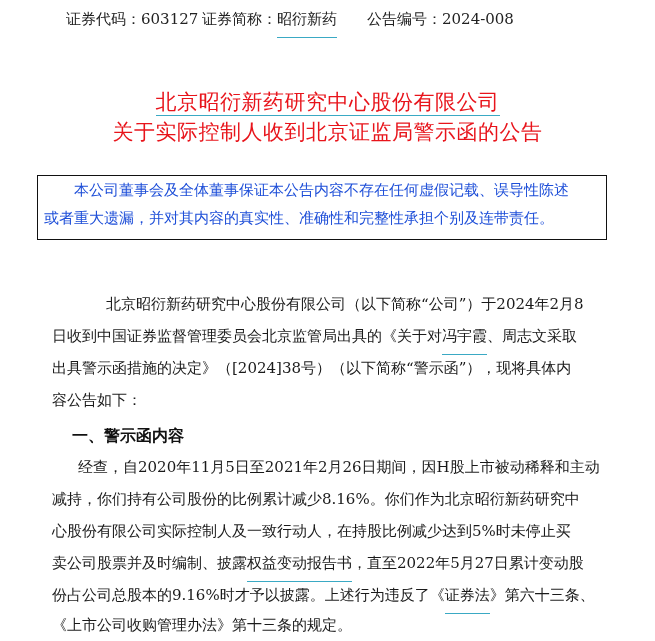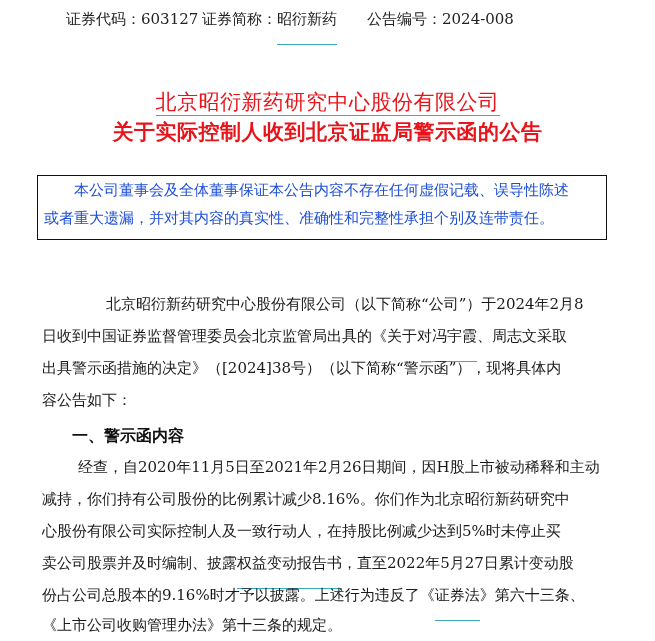--- a/index.html
+++ b/index.html
@@ -4,34 +4,34 @@
   <style>
     * { margin: 0; padding: 0; box-sizing: border-box; }
     html, body { width: 655px; height: 641px; background: #ffffff; overflow: hidden; }
     body { position: relative; font-family: "DejaVu Serif", "Liberation Serif", serif; color: #1a1a1a; }
 
     .header-row { position: absolute; top: 10px; left: 0; width: 655px; height: 24px; font-size: 15px; color: #222; }
     .header-row span.item { position: absolute; top: 0; white-space: nowrap; }
     .hdr-code { left: 35px; margin-left: 31px; }
     .hdr-name { left: 202px; }
     .hdr-no { left: 367px; }
-    .link-ul { border-bottom: 1.5px solid #3aa9c4; padding-bottom: 16px; text-align: right; }
+    .link-ul { border-bottom: 1.5px solid #3aa9c4; padding-bottom: 9px; text-align: right; }
 
     .title { position: absolute; left: 0; width: 655px; text-align: center; color: #e8141b;
              font-family: "DejaVu Sans", "Liberation Sans", sans-serif; font-size: 21px; letter-spacing: 0.5px; white-space: nowrap; }
     .title-1 { top: 88px; }
-    .title-2 { top: 118px; font-weight: bold; }
+    .title-2 { top: 118px; }
     .title-1 .t { border-bottom: 1.5px solid #3aa9c4; padding-bottom: 1px; }
 
     .notice-box { position: absolute; left: 37px; top: 175px; width: 570px; height: 65px; border: 1.5px solid #111; }
     .notice-box p { position: absolute; left: 6px; font-size: 15px; white-space: nowrap; color: #1d4ed8; }
     .nb-l1 { top: 5px; text-indent: 30px; }
     .nb-l2 { top: 33px; }
 
-    .line { position: absolute; left: 42px; font-size: 15px; white-space: nowrap; color: #1a1a1a; }
+    .line { position: absolute; left: 52px; font-size: 15px; white-space: nowrap; color: #1a1a1a; }
     .indent { left: 78px; }
     .section-heading { position: absolute; left: 72px; top: 426px; font-size: 16px; font-weight: bold;
                        font-family: "DejaVu Sans", "Liberation Sans", sans-serif; color: #111; white-space: nowrap; }
   </style>
 </head>
 <body>
 
 <div class="header-row">
   <span class="item hdr-code"><span>证券代码：</span><span>603127</span></span>
   <span class="item hdr-name"><span>证券简称：</span><span class="link-ul">昭衍新药</span></span>

